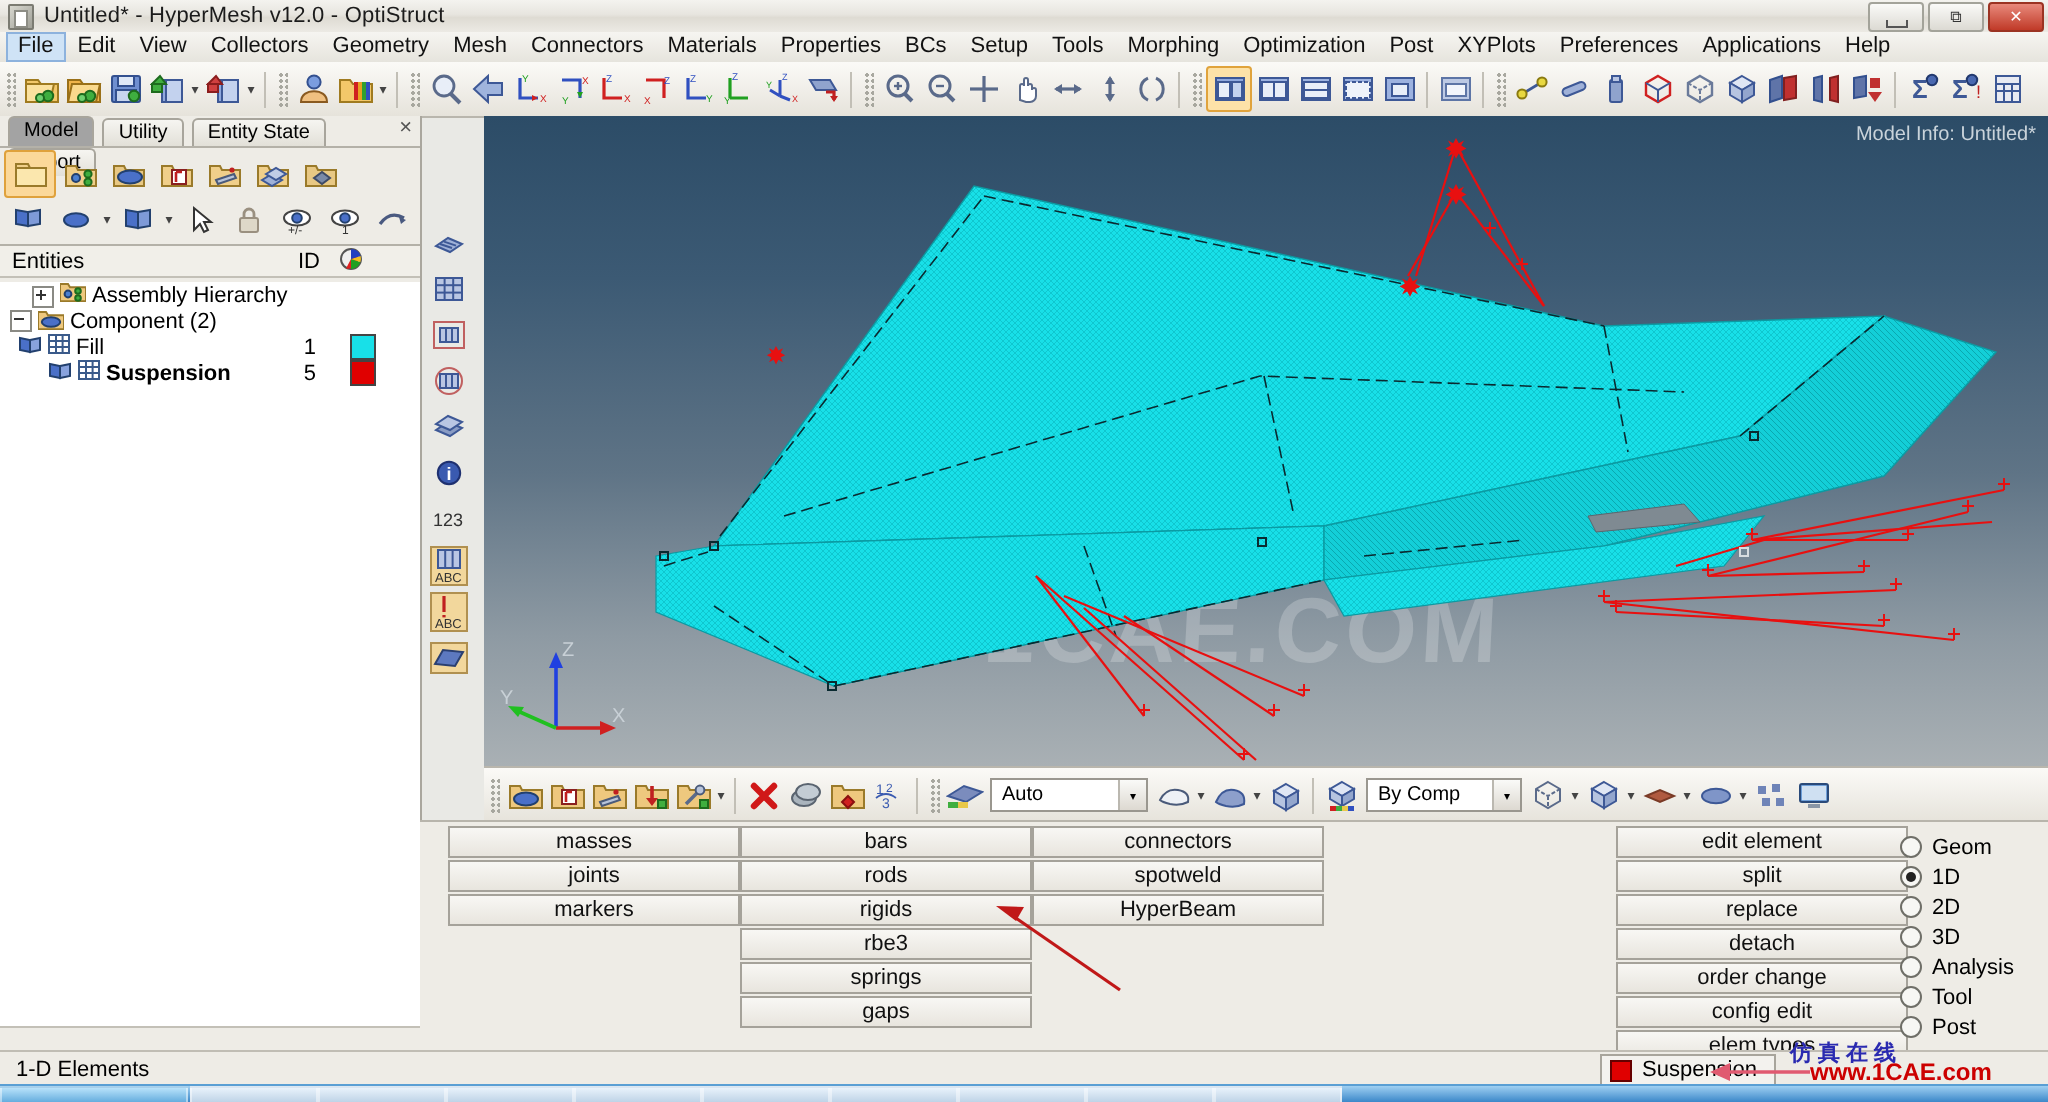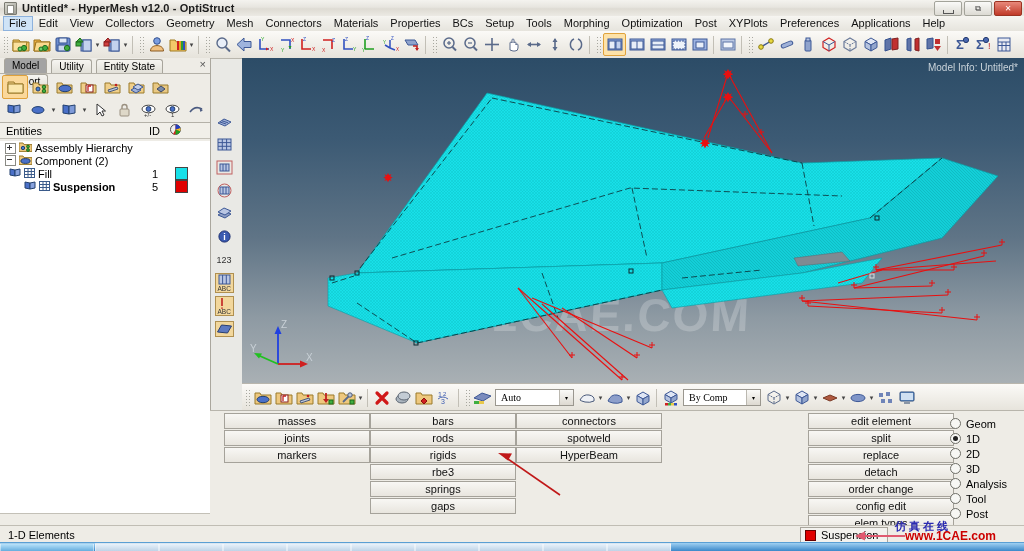--- a/index.html
+++ b/index.html
@@ -23,21 +23,21 @@
   }
   .title-icon {
     width:11px; height:11px; margin-left:4px; margin-right:5px;
     background: linear-gradient(135deg,#d8d8d0,#9f9f96);
     border:1px solid #7b7b72; border-radius:1px; position:relative;
   }
   .title-icon:after{
     content:""; position:absolute; left:2px; top:2px; width:5px; height:7px;
     background:#fff; border:1px solid #8d8d85;
   }
-  .title-text { font-size:11px; color:#1b1b1b; letter-spacing:.1px;font-weight:bold; }
+  .title-text { font-size:11px; color:#1b1b1b; letter-spacing:.1px; }
   .win-btns { position:absolute; right:2px; top:1px; display:flex; gap:2px; }
   .win-btn {
     width:26px; height:13px; border:1px solid #a3a39a; border-radius:2px;
     background:linear-gradient(to bottom,#fafaf8,#dcdad3);
     position:relative;
   }
   .win-btn.close { background:linear-gradient(to bottom,#e8897b,#c03a28); border-color:#9b3322; }
   .win-btn .g{ position:absolute; left:50%; top:50%; transform:translate(-50%,-50%);
     font-size:8px; color:#333; line-height:1; }
   .win-btn.close .g{ color:#fff; }
@@ -138,21 +138,21 @@
     position:absolute; left:242px; top:383px; width:782px; height:27px;
     background:linear-gradient(to bottom,#fbfaf7,#e6e3db);
     border-top:1px solid #b9b6ad; border-bottom:1px solid #b9b6ad;
     display:flex; align-items:center;
   }
   .combo{
     height:17px; border:1px solid #9a978f; background:#fff;
     display:inline-flex; align-items:center; font-size:10px; padding-left:2px;
     margin:0 2px; position:relative;
   }
-  .combo .txt{ padding-left:3px;font-family:Liberation Serif, serif; }
+  .combo .txt{ padding-left:3px; }
   .combo .dd{ position:absolute; right:0; top:0; width:13px; height:15px;
     border-left:1px solid #bbb8b0; background:linear-gradient(to bottom,#fafaf8,#ddd9d1);
     display:flex; align-items:center; justify-content:center; font-size:6px; }
 
   
   .panelarea{
     position:absolute; left:210px; top:410px; width:814px; height:115px;
     background:#eeece6; border-top:1px solid #b8b5ac;
   }
   .pcol{ position:absolute; top:2px; }
@@ -677,21 +677,21 @@
             <path d="M5.5 5.5 L5.5 0.5 A5 5 0 013 10.2z" fill="#e02020"></path>
             <path d="M5.5 5.5 L10.2 7 A5 5 0 015.5 10.5z" fill="#20a020"></path>
             <path d="M5.5 5.5 L10.3 4 A5 5 0 0110.2 7z" fill="#f0c020"></path>
             <path d="M5.5 5.5 L5.5 0.5 A5 5 0 0110.3 4z" fill="#2040c0"></path>
           </svg>
       </span>
     </div>
 
     <div class="treebody">
 
-      <div class="trow" style="padding-left:5px; margin-top:2px;align-items:flex-end;">
+      <div class="trow" style="padding-left:16px; margin-top:2px;align-items:flex-end;">
         <span class="expander plus"></span>
         <span style="margin-right:3px;">
           <svg width="13" height="11" viewBox="0 0 13 11">
               <path d="M0 2h4l1 1.6h8v7H0z" fill="#eec87e" stroke="#9a7a2a"></path>
               <circle cx="4" cy="7" r="1.7" fill="#4a7fd0" stroke="#22406e"></circle>
               <circle cx="9" cy="5.5" r="1.4" fill="#3fae3f" stroke="#1d6b1d"></circle>
               <circle cx="9" cy="9" r="1.4" fill="#3fae3f" stroke="#1d6b1d"></circle>
             </svg>
         </span>
         <span class="lbl">Assembly Hierarchy</span>

